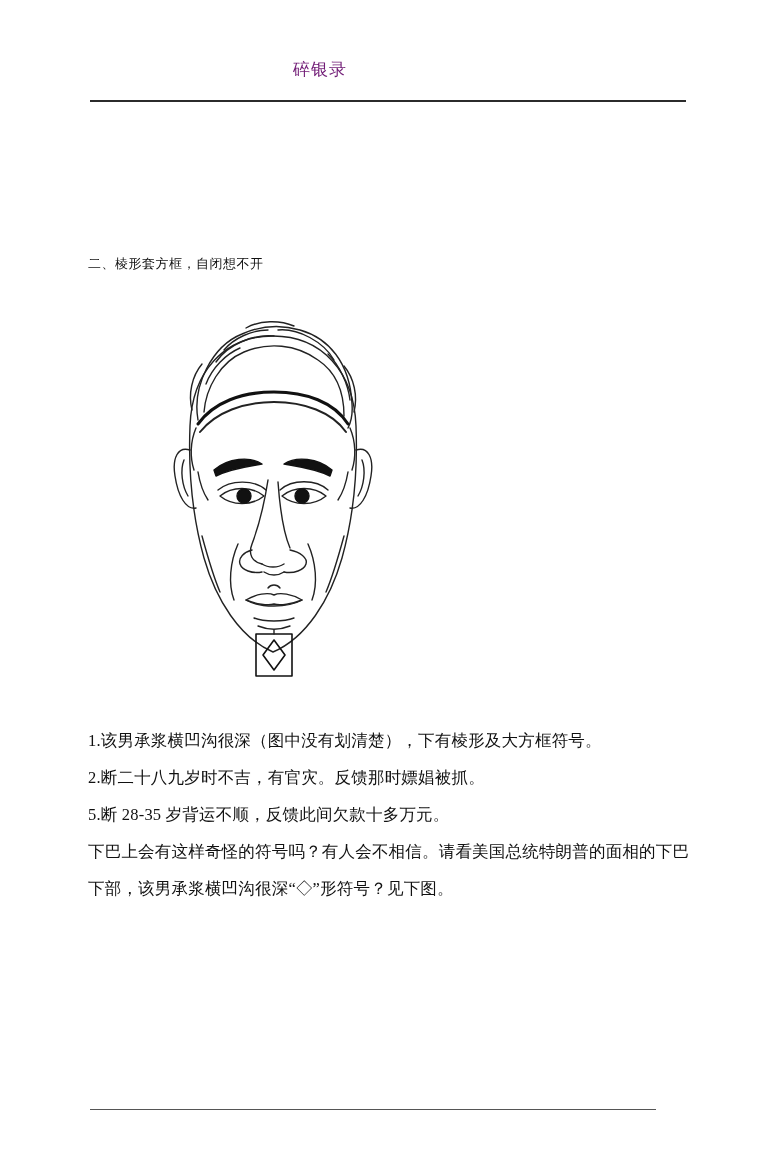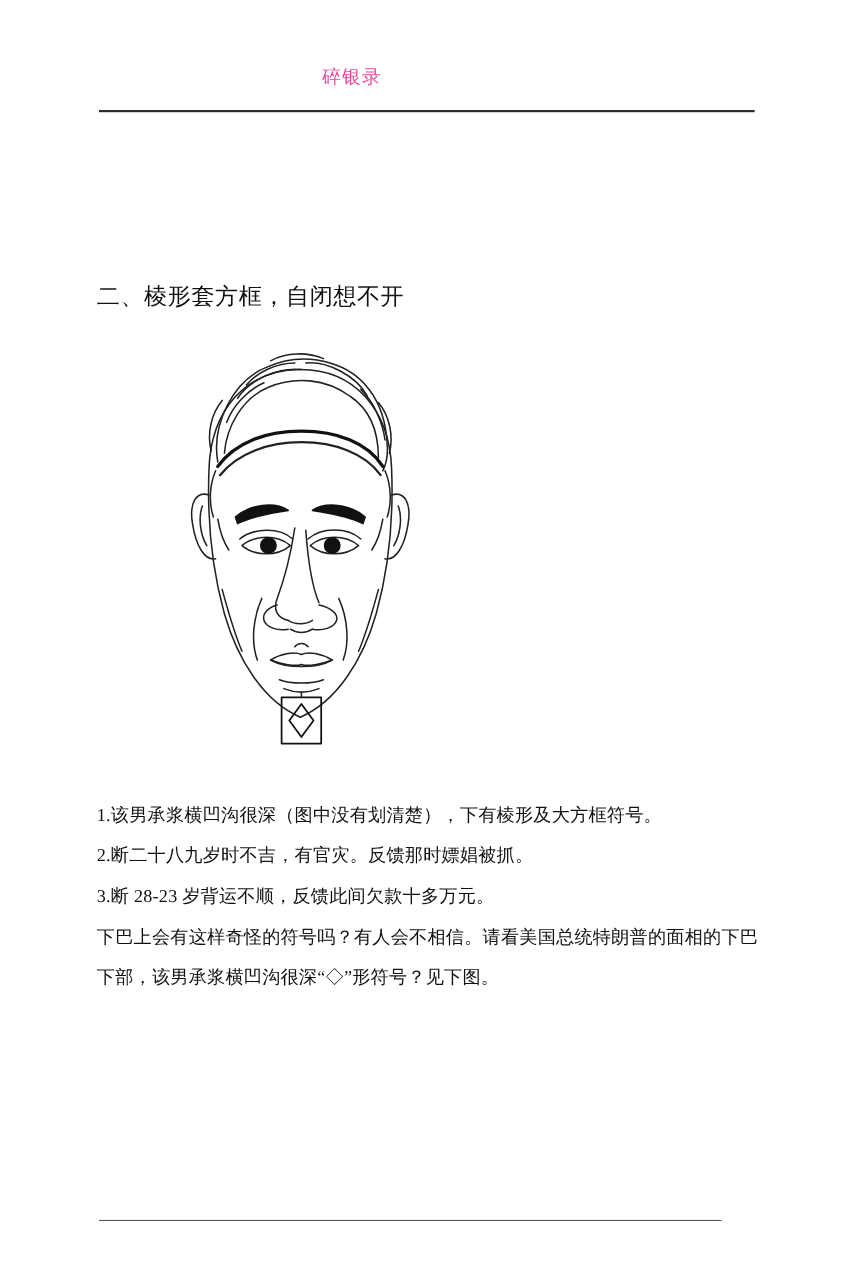--- a/index.html
+++ b/index.html
@@ -21,21 +21,21 @@
     background: #fff;
   }
   .header-title {
     position: absolute;
     top: 58px;
     left: 0;
     width: 640px;
     text-align: center;
     font-size: 17px;
     letter-spacing: 1px;
-    color: #ec4899;
+    color: #701a75;
   }
   .header-rule {
     position: absolute;
     top: 100px;
     left: 90px;
     width: 596px;
     height: 0;
     border-top: 2px solid #2b2b2b;
   }
   .footer-rule {
@@ -43,21 +43,21 @@
     top: 1109px;
     left: 90px;
     width: 566px;
     height: 0;
     border-top: 1px solid #555;
   }
   .section-heading {
     position: absolute;
     top: 255px;
     left: 88px;
-    font-size: 21px;
+    font-size: 13px;
     letter-spacing: 0.5px;
     color: #111;
   }
   .figure {
     position: absolute;
     top: 300px;
     left: 128px;
     width: 290px;
     height: 400px;
   }
@@ -155,18 +155,18 @@
         <rect x="128" y="334" width="36" height="42" stroke="#111" stroke-width="1.6"></rect>
         <path d="M146 340 L157 355 L146 370 L135 355 Z" stroke="#111" stroke-width="1.6"></path>
         <path d="M146 330 L146 334"></path>
       </g>
     </svg>
   </div>
 
   <div class="body-text">
     <div class="para">1.该男承浆横凹沟很深（图中没有划清楚），下有棱形及大方框符号。</div>
     <div class="para">2.断二十八九岁时不吉，有官灾。反馈那时嫖娼被抓。</div>
-    <div class="para">3.断 28-23 岁背运不顺，反馈此间欠款十多万元。</div>
+    <div class="para">5.断 28-35 岁背运不顺，反馈此间欠款十多万元。</div>
     <div class="para wrap">下巴上会有这样奇怪的符号吗？有人会不相信。请看美国总统特朗普的面相的下巴下部，该男承浆横凹沟很深“◇”形符号？见下图。</div>
   </div>
 
   <div class="footer-rule"></div>
 </div>
 
 </body></html>

